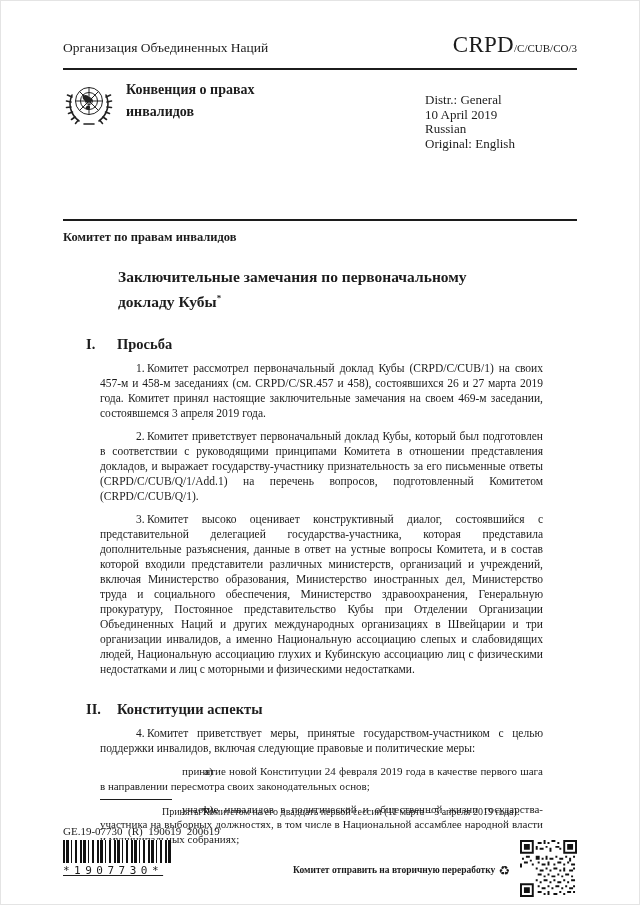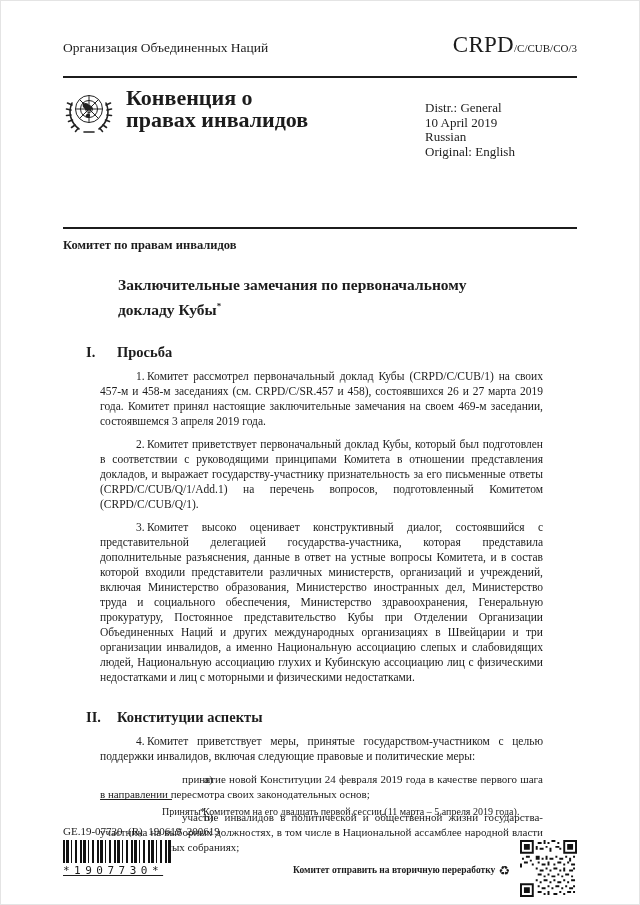--- a/index.html
+++ b/index.html
@@ -10,35 +10,35 @@
     font-family:"Liberation Serif", serif;
     position:relative;
     overflow:hidden;
     box-shadow: inset 0 0 0 1px #e4e4e4;
   }
   .page { box-sizing:border-box; height:100%; padding:33px 63px 0; position:relative; }
 
   
   .top-header {
     display:flex; justify-content:space-between; align-items:flex-end;
-    border-bottom:2px solid #1c1c1c; padding-bottom:20px;
+    border-bottom:2px solid #1c1c1c; padding-bottom:12px;
   }
   .org-name { font-size:13.5px; }
   .doc-symbol { font-size:23px; letter-spacing:.3px; line-height:1; }
   .doc-symbol-suffix { font-size:11px; letter-spacing:0; }
 
   
   .masthead {
     display:flex; align-items:flex-start;
     margin-top:9px; height:142px; box-sizing:border-box;
     border-bottom:2px solid #1c1c1c;
   }
   .emblem { width:52px; height:52px; flex:0 0 auto; }
   .conv-title {
-    font-size:22px; font-weight:bold; line-height:22px;
+    font-size:14px; font-weight:bold; line-height:22px;
     max-width:190px; margin-left:11px; margin-top:0;
   }
   .distr-block { margin-left:auto; width:152px; font-size:13px; line-height:14.5px; margin-top:14px; }
 
   .committee { font-weight:bold; font-size:12.5px; margin-top:9px; }
 
   .doc-title {
     font-weight:bold; font-size:15.5px; line-height:21.5px;
     margin:21px 0 0 55px; max-width:400px;
   }

